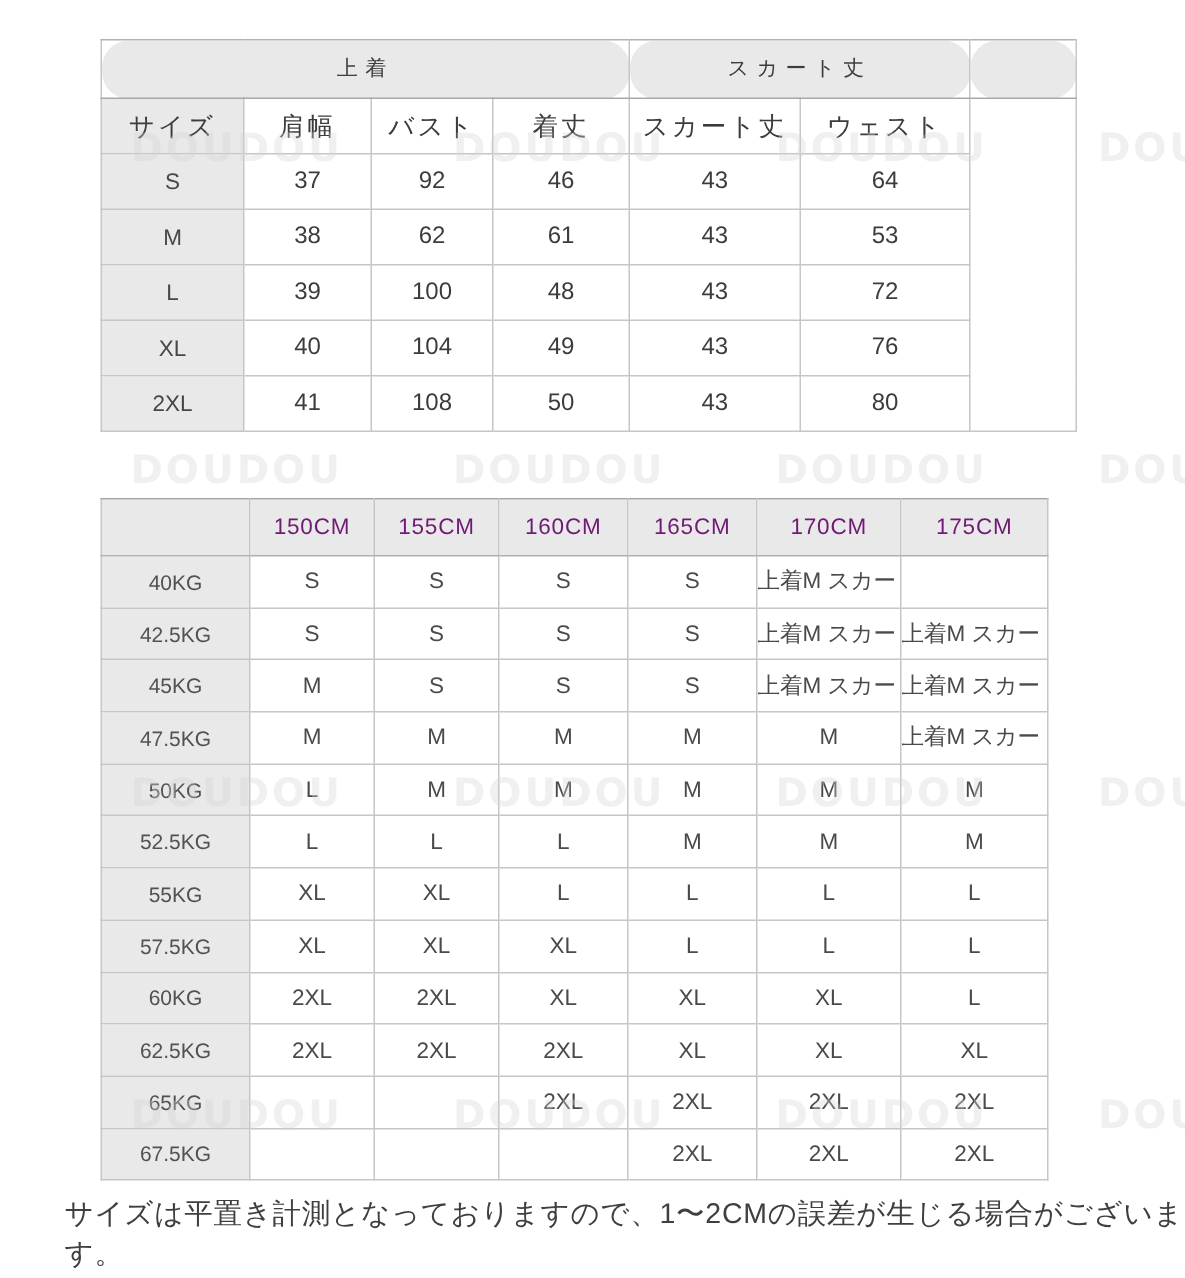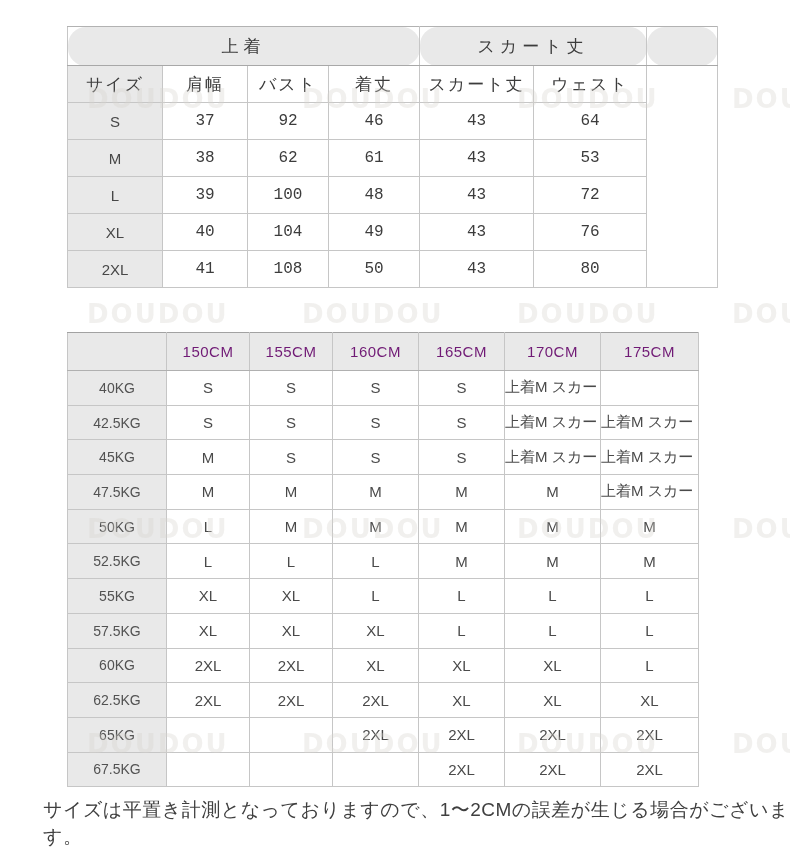--- a/index.html
+++ b/index.html
@@ -17,26 +17,26 @@
   .tbl th,.tbl td{
     border:1px solid #c6c6c6;
     text-align:center;vertical-align:middle;
     font-weight:normal;padding:0;overflow:hidden;white-space:nowrap;
   }
   .gray{background:#e9e9e9;}
 
   
   .size-table{left:67px;top:26px;width:650px;}
   .size-table tr.group-row th{
-    height:38px;font-size:17px;letter-spacing:5px;color:#3c3c3c;
+    height:38px;font-size:14px;letter-spacing:5px;color:#3c3c3c;
     border-bottom-color:#a8a8a8;border-top-color:#b2b2b2;border-radius:18px;
   }
   .size-table tr.head-row th{height:36px;font-size:17px;letter-spacing:2px;color:#3c3c3c;}
   .size-table tr.data-row th{height:36px;font-size:15px;color:#474747;}
-  .size-table tr.data-row td{font-size:16px;color:#3c3c3c;font-family:Liberation Mono, monospace;}
+  .size-table tr.data-row td{font-size:16px;color:#3c3c3c;}
   .size-table td.empty-col{background:#fff;}
 
   
   .fit-table{left:67px;top:332px;width:631px;}
   .fit-table tr.head-row th{
     height:37px;font-size:15px;letter-spacing:0.5px;color:#701a75;
     border-top-color:#a2a2a2;border-bottom-color:#b0b0b0;
   }
   .fit-table tr.data-row th{height:33.7px;font-size:14px;color:#525252;margin-left:19px;}
   .fit-table tr.data-row td{font-size:15px;color:#4a4a4a;}

